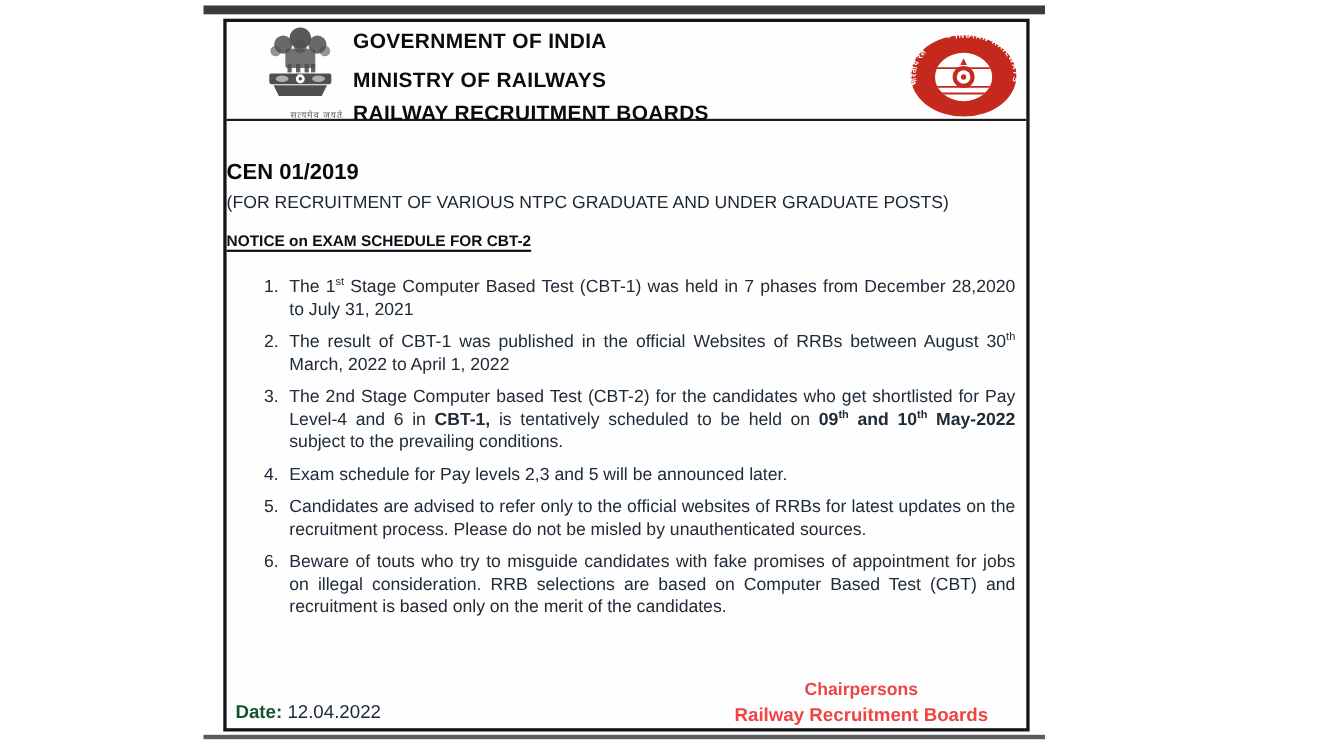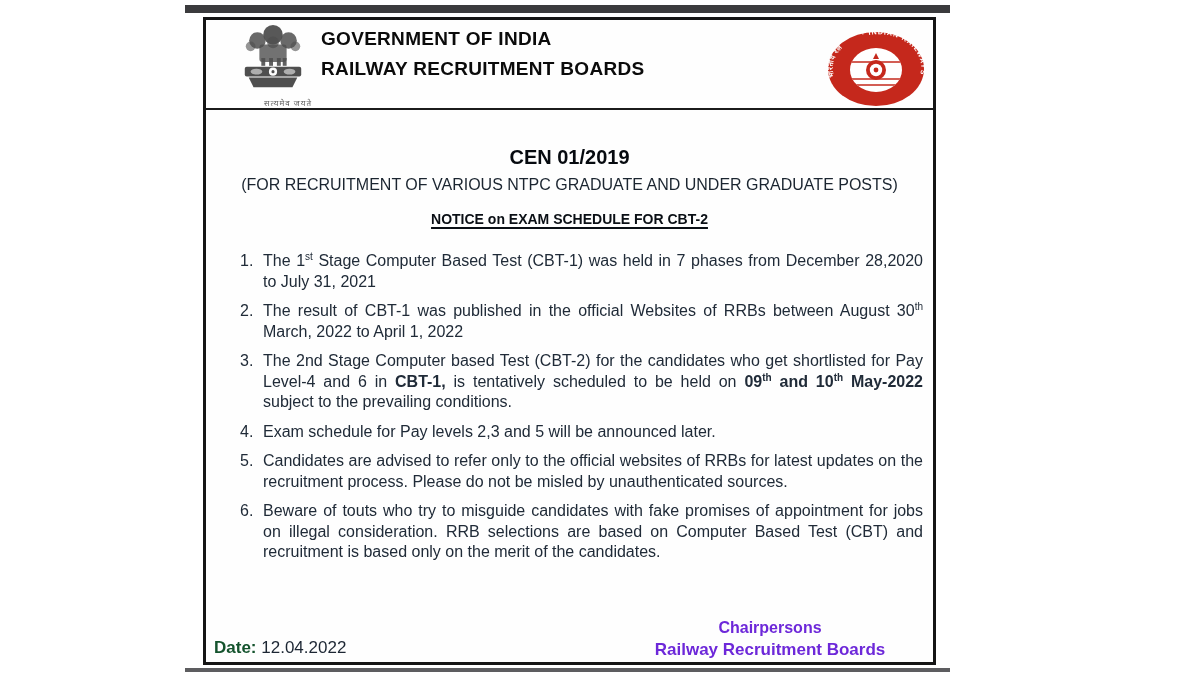--- a/index.html
+++ b/index.html
@@ -17,38 +17,38 @@
   .doc-header { position:relative; height:90px; border-bottom:2px solid #1b1b1b; }
   .emblem-wrap { position:absolute; left:22px; top:3px; width:84px; text-align:right; }
   .emblem-caption { font-size:8px; color:#5a5a5a; letter-spacing:1px; margin-top:-2px; }
   .header-titles { position:absolute; left:115px; right:125px; top:0; text-align:left; color:#0b0b0b; }
   .ht1 { margin-top:8px;  font-size:19px; font-weight:bold; letter-spacing:.3px; }
   .ht2 { margin-top:13px; font-size:19px; font-weight:bold; letter-spacing:.3px; }
   .ht3 { margin-top:8px;  font-size:19px; font-weight:bold; letter-spacing:.3px; }
   .rail-logo-wrap { position:absolute; right:6px; top:9px; width:102px; height:78px; }
 
   
-  .notice-head { text-align:center; color:#10181f;margin-top:36px; }
+  .notice-head { text-align:left; color:#10181f;margin-top:36px; }
   .cen-title { margin-top:12px; font-size:20px; font-weight:bold; color:#060a0f; }
   .cen-subtitle { margin-top:7px; font-size:16px; color:#1b2530; }
   .notice-heading { margin-top:17px; font-size:14px; font-weight:bold; color:#0a0f15;
                     text-decoration:underline; text-underline-offset:3px; text-decoration-thickness:2px; }
 
   
   .list { margin-top:24px; padding-left:34px; padding-right:10px;
           font-size:16px; line-height:20.5px; color:#202b38; }
   .item { display:flex; margin-bottom:9px; }
   .item .num { flex:0 0 23px; }
   .item .txt { flex:1; text-align:justify; }
   .item .txt sup { font-size:10px; line-height:0; }
 
   
   .date-line { position:absolute; left:8px; bottom:4px; font-size:17px; color:#1c2633; }
   .date-line .lbl { font-weight:bold; color:#14532d; }
-  .sign-block { position:absolute; right:17px; bottom:2px; width:292px; text-align:center; color:#6d28d9; }
+  .sign-block { position:absolute; right:4px; bottom:2px; width:292px; text-align:center; color:#ef4444; }
   .sign-1 { font-size:16px; font-weight:bold; margin-bottom:3px; }
   .sign-2 { font-size:17px; font-weight:bold; }
 </style>
 </head>
 <body>
 
 <div class="stage">
 
   <div class="top-bar"></div>
 
@@ -82,20 +82,21 @@
             <ellipse cx="57" cy="50" rx="6" ry="3" fill="#fefefe" opacity=".55"></ellipse>
 
             <path d="M15 56 L65 56 L60 66 L20 66 Z"></path>
           </g>
         </svg>
         <div class="emblem-caption">सत्यमेव जयते</div>
       </div>
 
       <div class="header-titles">
         <div class="ht1">GOVERNMENT OF INDIA</div>
+        <div class="ht2">MINISTRY OF RAILWAYS</div>
         <div class="ht3">RAILWAY RECRUITMENT BOARDS</div>
       </div>
 
       <div class="rail-logo-wrap">
         <svg width="102" height="78" viewBox="0 0 102 78">
           <defs>
             <clipPath id="innerClip">
                 <ellipse cx="51" cy="41" rx="26" ry="22"></ellipse>
               </clipPath>
             <path id="arcHi" d="M 10,50 A 43,33 0 0 1 34,9" fill="none"></path>

